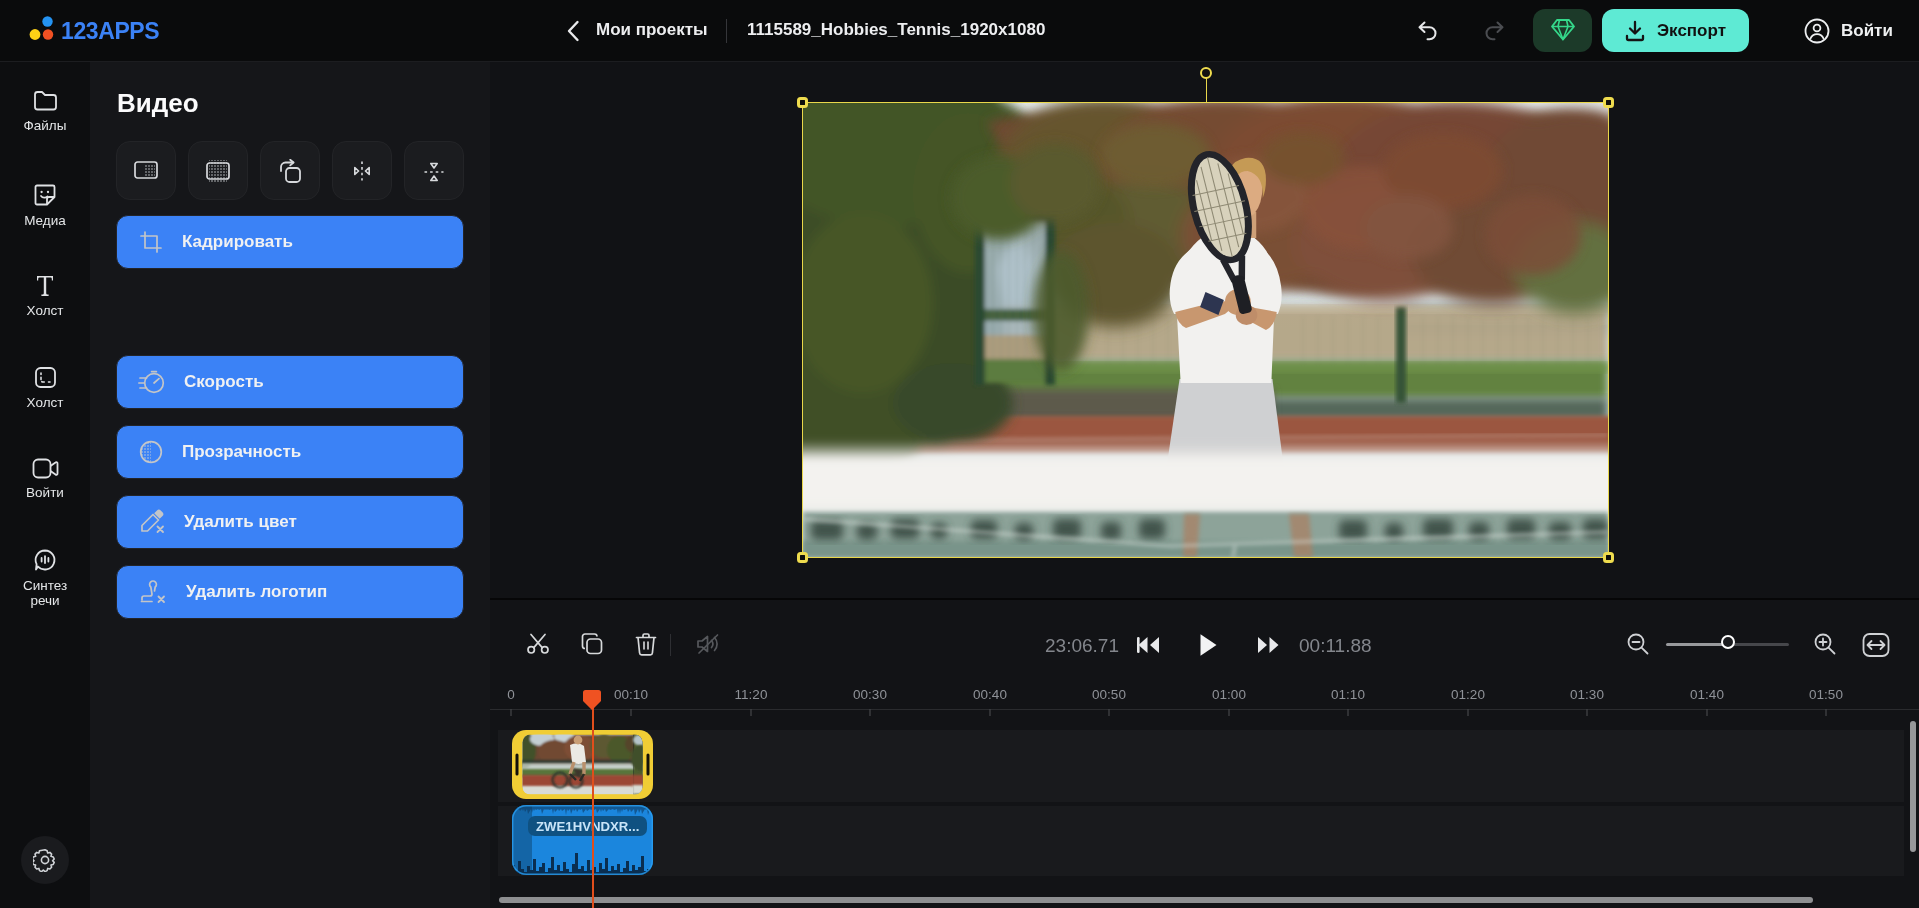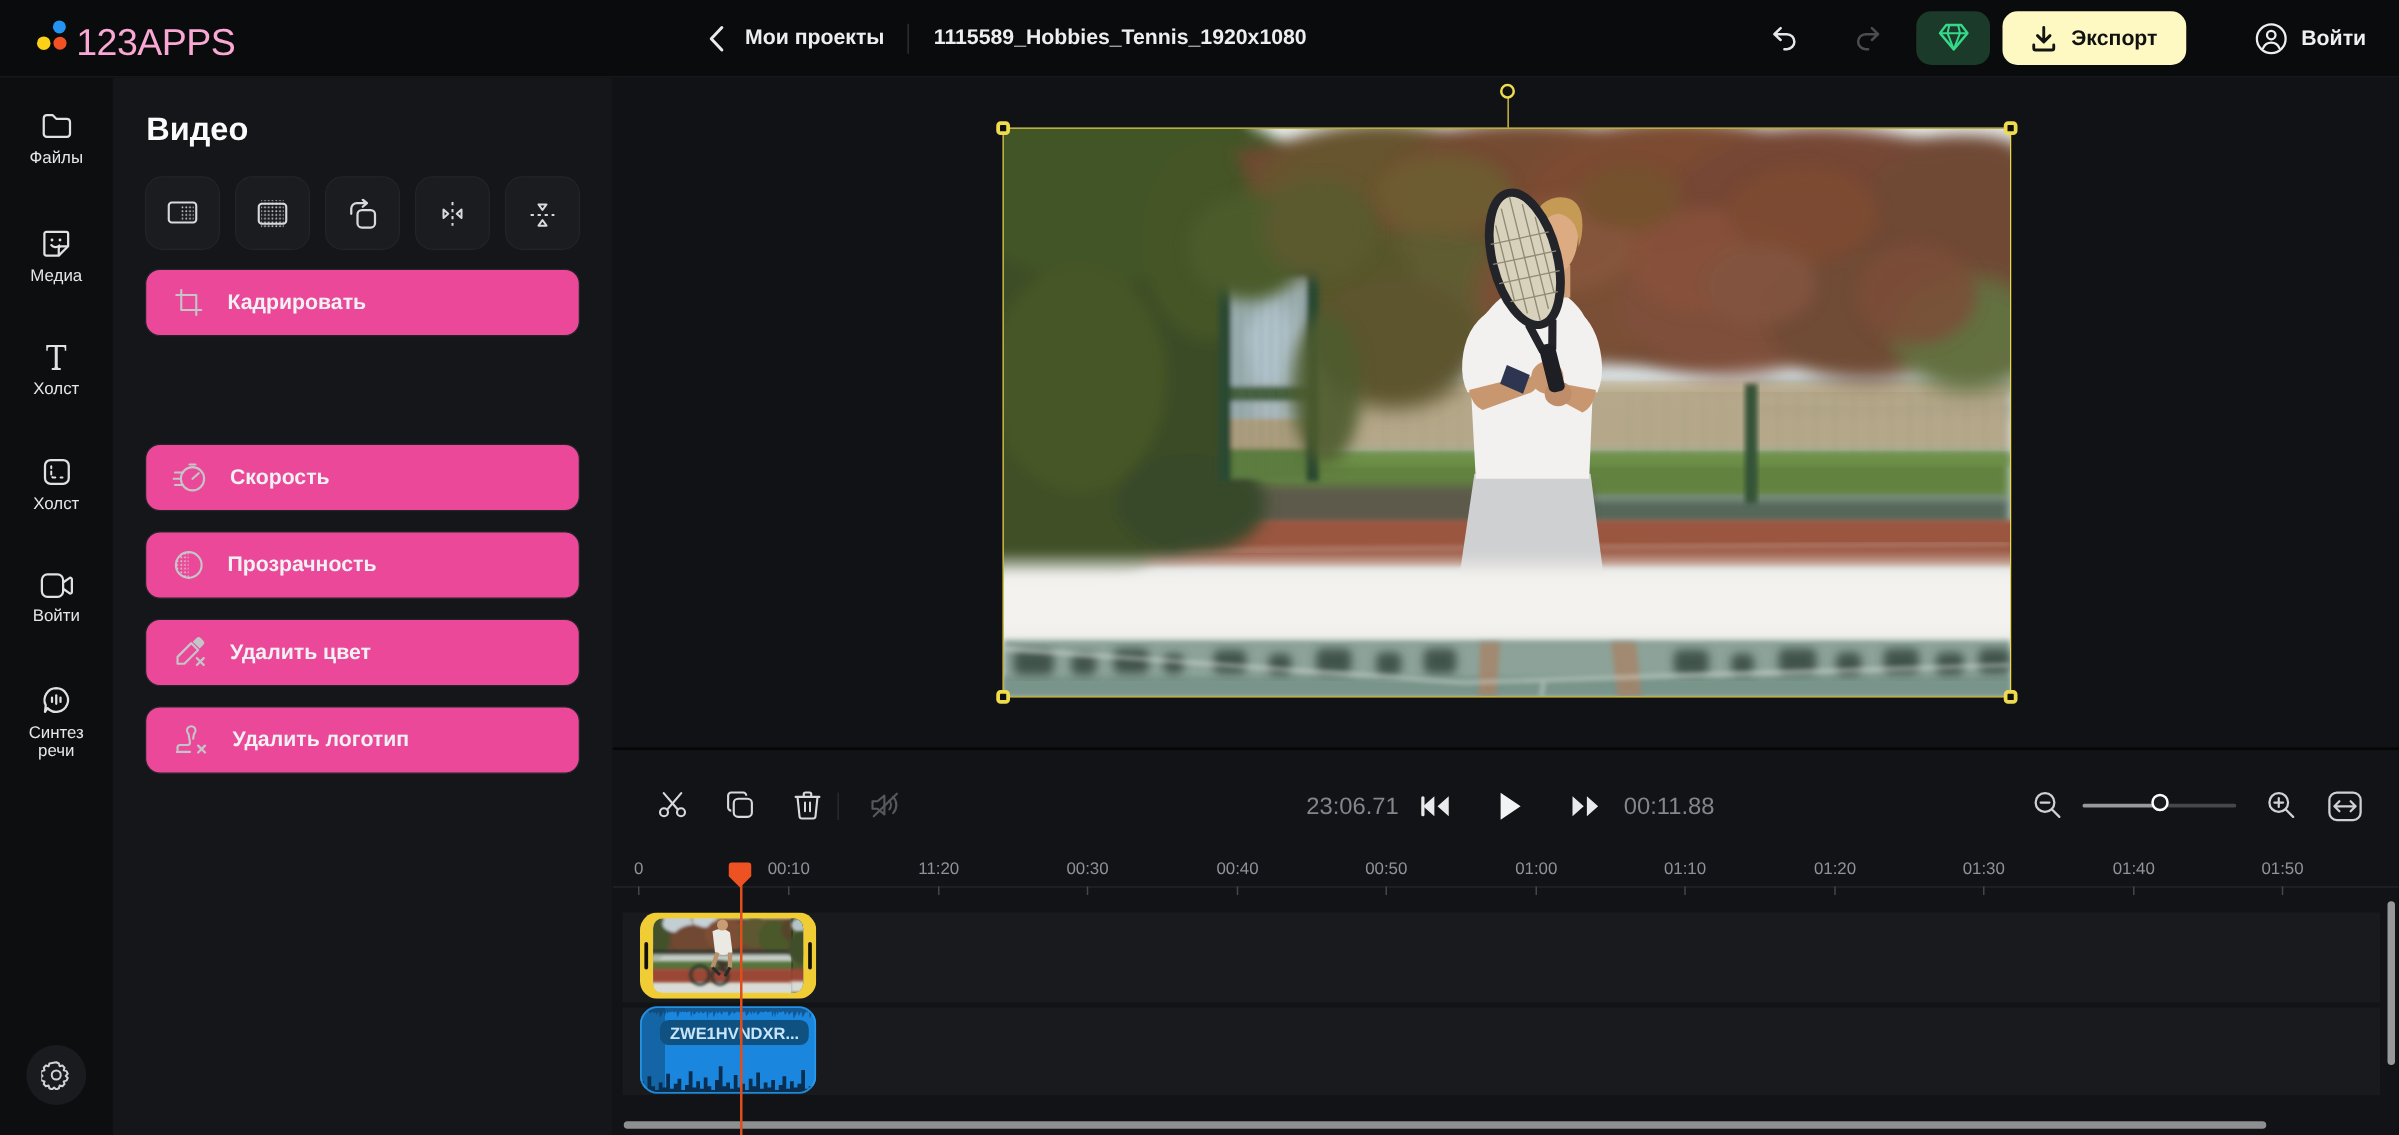--- a/index.html
+++ b/index.html
@@ -4,34 +4,34 @@
 <style>
   * { margin:0; padding:0; box-sizing:border-box; }
   html,body { width:1919px; height:908px; overflow:hidden; background:#0a0b0d;
     font-family:"Liberation Sans", sans-serif; }
   .abs { position:absolute; }
   svg { display:block; }
 
   
   #topbar { position:absolute; left:0; top:0; width:1919px; height:62px;
     background:#0a0b0c; border-bottom:1px solid #1c1d20; z-index:40; }
-  #logo-text { position:absolute; left:61px; top:18px; color:#f9a8d4; font-size:30px;
-    font-weight:normal; letter-spacing:-0.4px; }
+  #logo-text { position:absolute; left:61px; top:18px; color:#3b82f6; font-size:23px;
+    font-weight:bold; letter-spacing:-0.4px; }
   .tb-center { color:#edeef0; font-size:17px; font-weight:600; }
   #proj-back { position:absolute; left:566px; top:20px; width:14px; height:22px; }
   #proj-label { position:absolute; left:596px; top:20px;text-align:center; }
   #tb-divider { position:absolute; left:726px; top:19px; width:1px; height:24px; background:#35363a; }
   #proj-title { position:absolute; left:747px; top:20px; }
   #btn-undo { position:absolute; left:1416px; top:19px; }
   #btn-redo { position:absolute; left:1483px; top:19px; }
   #btn-prem { position:absolute; left:1533px; top:9px; width:59px; height:43px;
     border-radius:12px; background:#1c3a29; }
   #btn-prem svg { margin:9px auto 0; }
   #btn-export { position:absolute; left:1602px; top:9px; width:147px; height:43px;
-    border-radius:12px; background:#fef9c3; display:flex; align-items:center; }
+    border-radius:12px; background:#5eead4; display:flex; align-items:center; }
   #btn-export span { color:#111; font-size:17px; font-weight:700; margin-left:10px; }
   #btn-export svg { margin-left:21px; }
   #login { position:absolute; left:1804px; top:18px; display:flex; align-items:center;text-align:right; }
   #login span { color:#eef0f1; font-size:17px; font-weight:600; margin-left:11px; }
 
   
   #sidebar { position:absolute; left:0; top:62px; width:90px; height:846px;
     background:#0d0e10; z-index:30; }
   .nav-item { position:absolute; left:0; width:90px; text-align:center; color:#e4e6e8; }
   .nav-item .lbl { font-size:13.5px; line-height:15px; display:block; margin-top:6px; }
@@ -42,21 +42,21 @@
 
   
   #panel { position:absolute; left:90px; top:62px; width:400px; height:846px;
     background:#151619; z-index:20; }
   #panel h1 { color:#fbfbfc; font-size:26px; font-weight:700; position:absolute;
     left:27px; top:26px; }
   .sq-btn { position:absolute; top:79px; width:60px; height:59px; border-radius:14px;
     background:#1b1c1f; border:1px solid #232427; }
   .sq-btn svg { margin:17px auto; }
   .list-btn { position:absolute; left:26px; width:348px; height:54px; border-radius:12px;
-    background:#ec4899; border:1px solid #232428; display:flex; align-items:center; }
+    background:#3b82f6; border:1px solid #232428; display:flex; align-items:center; }
   .list-btn svg { margin-left:21px; flex:none; }
   .list-btn span { color:#f0f1f2; font-size:17px; font-weight:600; margin-left:18px; }
 
   
   #canvas { position:absolute; left:490px; top:62px; width:1429px; height:536px;
     background:#111215; }
   #frame { position:absolute; left:313px; top:41px; width:805px; height:454px; }
   #frame-sel { position:absolute; left:312px; top:40px; width:807px; height:456px;
     border:1px solid #e9d74b; }
   .handle { position:absolute; width:11px; height:11px; border-radius:3.5px;

